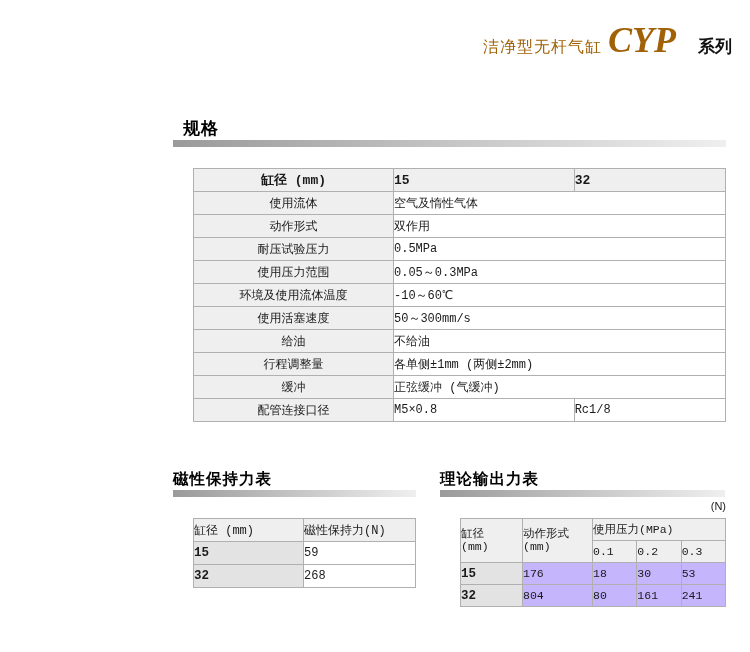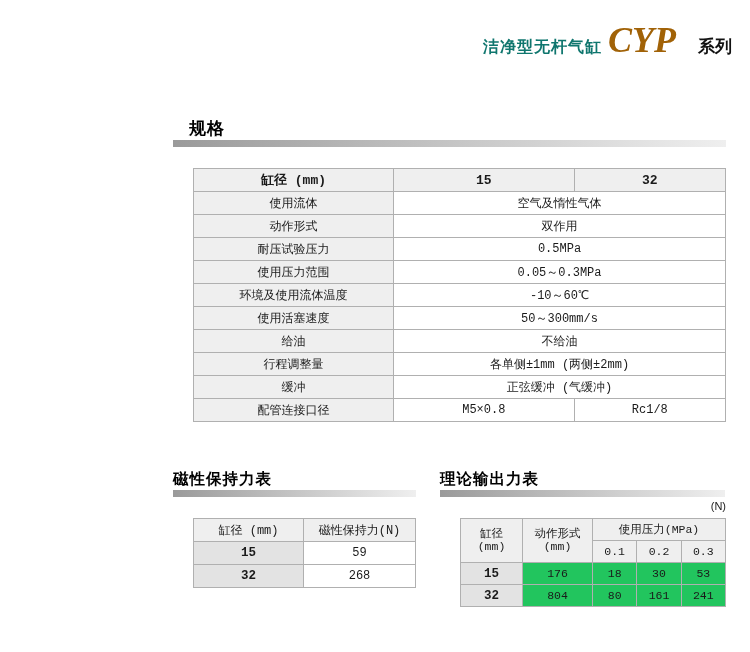--- a/index.html
+++ b/index.html
@@ -21,23 +21,23 @@
   .header {
     position: absolute;
     top: 22px;
     right: 18px;
     display: flex;
     align-items: baseline;
     gap: 6px;
   }
   .header-sub {
     font-size: 16px;
-    font-weight: bold;
+    font-weight: normal;
     letter-spacing: 1px;
-    color: #0f766e;
+    color: #a16207;
   }
   .header-main {
     font-size: 36px;
     font-weight: bold;
     font-style: italic;
     font-family: "Liberation Serif", serif;
     letter-spacing: 0px;
     color: #a16207;
     line-height: 1;
   }
@@ -55,40 +55,39 @@
     font-weight: bold;
     color: #000;
     letter-spacing: 1px;
   }
   .sec-rule {
     position: absolute;
     height: 7px;
     background: linear-gradient(to right, #9a9a9a 0%, #c9c9c9 55%, #efefef 100%);
   }
 
-  #title-spec { left: 189px; top: 117px; }
+  #title-spec { left: 183px; top: 117px; }
   #rule-spec  { left: 173px; top: 140px; width: 553px; }
 
   #title-mag  { left: 173px; top: 469px; font-size: 15.5px; }
   #rule-mag   { left: 173px; top: 490px; width: 243px; }
 
   #title-out  { left: 440px; top: 469px; font-size: 15.5px; font-family: Liberation Serif, serif; }
   #rule-out   { left: 440px; top: 490px; width: 285px; }
 
   
   table {
     border-collapse: collapse;
     position: absolute;
     font-size: 12px;
     font-family: Liberation Mono, monospace;
   }
   table td, table th {
     border: 1px solid #b0b0b0;
     padding: 0;
-    text-align: center;
     vertical-align: middle;
     font-weight: normal;
     color: #1a1a1a;
   }
 
   
   #spec-table {
     left: 193px;
     top: 168px;
     width: 533px;
@@ -146,21 +145,21 @@
   }
   #out-table .hdr {
     background: #efefef;
   }
   #out-table .rowhdr {
     background: #e3e3e3;
     font-weight: bold;
     font-size: 12.5px;
   }
   #out-table .cell {
-    background: #22c55e;
+    background: #c4b5fd;
   }
   #out-unit {
     position: absolute;
     left: 0;
     top: 500px;
     width: 726px;
     text-align: right;
     font-size: 11px;
     color: #1a1a1a;
   }

